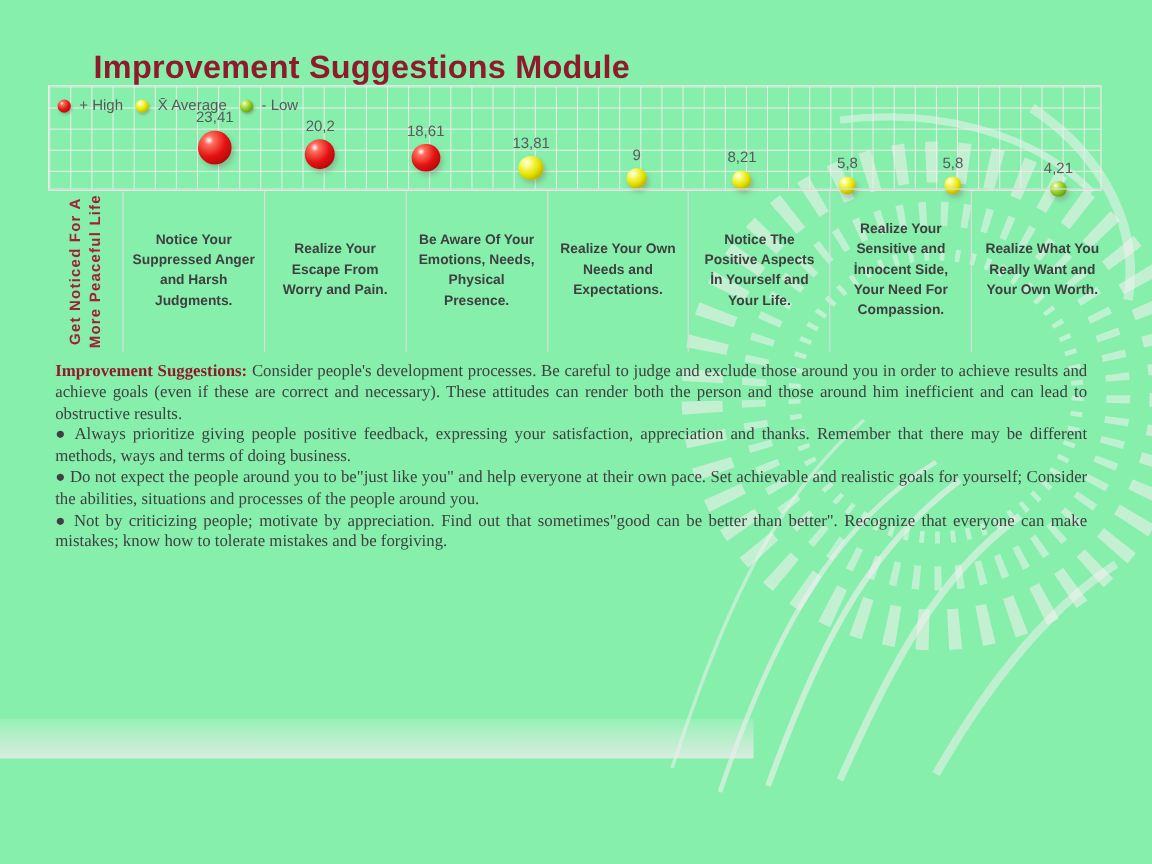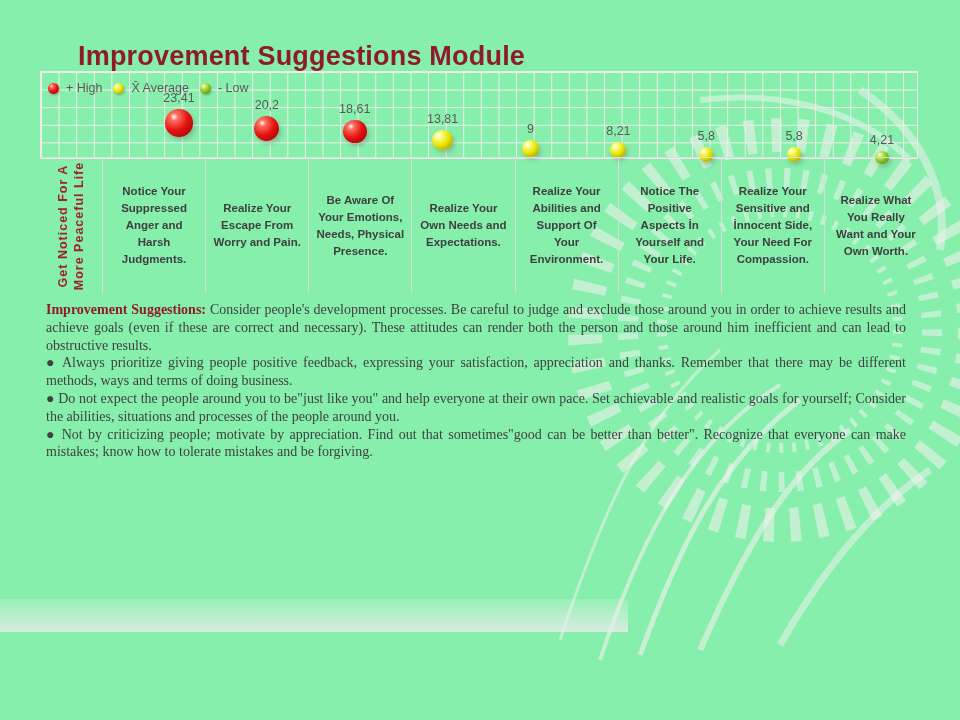--- a/index.html
+++ b/index.html
@@ -117,21 +117,20 @@
       <div class="rowlabel-rot">
         <div>Get Noticed For A</div>
         <div>More Peaceful Life</div>
       </div>
     </div>
 
   <div class="cat-cell">Notice Your Suppressed Anger and Harsh Judgments.</div>
       <div class="cat-cell">Realize Your Escape From Worry and Pain.</div>
       <div class="cat-cell">Be Aware Of Your Emotions, Needs, Physical Presence.</div>
       <div class="cat-cell">Realize Your Own Needs and Expectations.</div>
-      <div class="cat-cell">Realize Your Abilities and Support Of Your Environment.</div>
       <div class="cat-cell">Notice The Positive Aspects İn Yourself and Your Life.</div>
       <div class="cat-cell">Realize Your Sensitive and İnnocent Side, Your Need For Compassion.</div>
       <div class="cat-cell">Realize What You Really Want and Your Own Worth.</div>
     </div>
 
   <div class="suggestions" id="suggestions">
     <p><span class="sugg-heading">Improvement Suggestions:</span> <span>Consider people's development processes. Be careful to judge and exclude those around you in order to achieve results and achieve goals (even if these are correct and necessary). These attitudes can render both the person and those around him inefficient and can lead to obstructive results.</span></p>
 
   <p>● Always prioritize giving people positive feedback, expressing your satisfaction, appreciation and thanks. Remember that there may be different methods, ways and terms of doing business.</p>
       <p>● Do not expect the people around you to be"just like you" and help everyone at their own pace. Set achievable and realistic goals for yourself; Consider the abilities, situations and processes of the people around you.</p>

